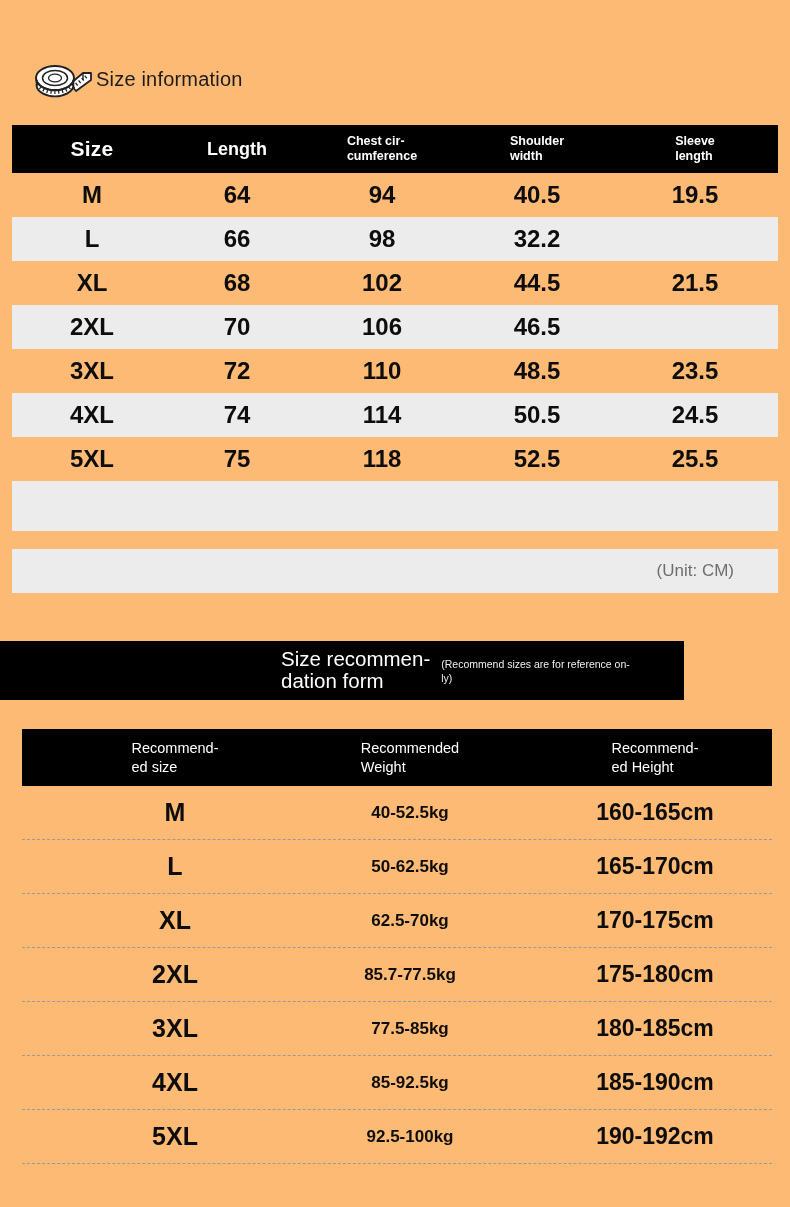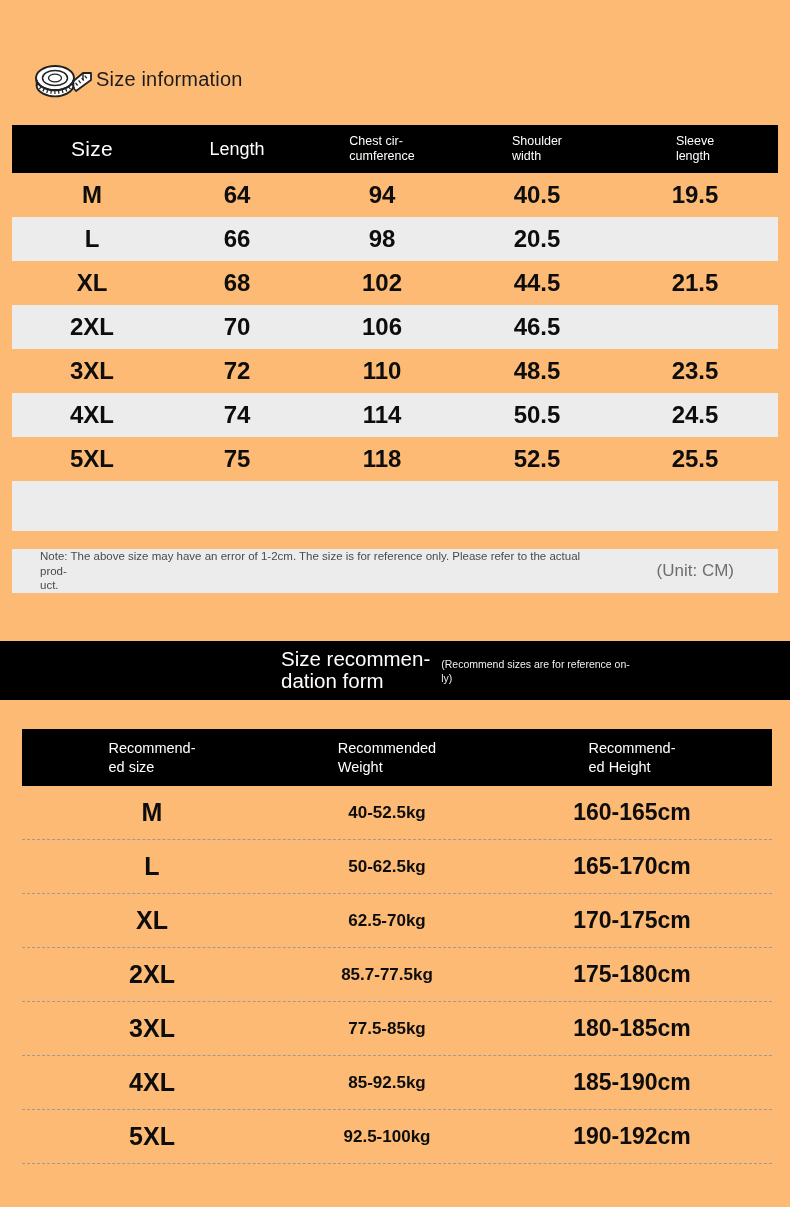--- a/index.html
+++ b/index.html
@@ -8,45 +8,45 @@
   .page { position:relative; width:790px; height:1207px; background:#fdba74; overflow:hidden; }
 
   
   .sec1-header { position:absolute; top:58px; left:33px; display:flex; align-items:center; gap:3px; }
   .tape-icon { display:inline-flex; }
   .sec1-title { font-size:20px; font-weight:400; color:#1c1c1c; letter-spacing:0.2px; }
 
   
   .table1 { position:absolute; top:125px; left:12px; width:766px; }
   .t1-grid { display:grid; grid-template-columns:160px 130px 160px 150px 166px; align-items:center; }
-  .t1-head { height:48px; background:#000; color:#fff; }
+  .t1-head { height:48px; background:#000; color:#fff;font-weight:bold; }
   .t1-head .hc { display:flex; justify-content:center; }
   .h-size { font-size:21px; letter-spacing:0.3px; }
   .h-length { font-size:18px; }
   .h-small span { font-size:12.5px; line-height:1.2; white-space:pre-line; text-align:left; display:block; }
   .t1-row { height:44px; font-size:24px; font-weight:bold; color:#0d0d0d; text-align:center; }
   .t1-row.alt { background:#ececec; }
   .t1-band { height:50px; background:#ececec; }
 
   
   .note-bar { position:absolute; top:549px; left:12px; width:766px; height:44px; background:#ececec;
               display:flex; align-items:center; }
   .note-text { margin-left:28px; width:545px; font-size:11.5px; line-height:1.3; color:#4a4a4a; white-space:pre-line; }
   .unit-label { margin-left:auto; margin-right:44px; font-size:17px; color:#6e6e6e; }
 
   
-  .banner { position:absolute; top:641px; left:0; width:790px; height:59px; background:#000; }
+  .banner { position:absolute; top:641px; left:0; width:684px; height:59px; background:#000; }
   .banner-inner { position:absolute; left:281px; top:50%; transform:translateY(-50%);
                   display:flex; align-items:center; gap:11px; }
   .banner-title { color:#fff; font-size:20.5px; font-weight:400; line-height:1.12; white-space:pre-line; }
   .banner-sub { color:#efefef; font-size:10.5px; line-height:1.3; white-space:pre-line; margin-top:3px; }
 
   
   .table2 { position:absolute; top:729px; left:22px; width:750px; }
-  .t2-grid { display:grid; grid-template-columns:260px 210px 280px; align-items:center; }
+  .t2-grid { display:grid; grid-template-columns:260px 210px 280px; align-items:center;padding-left:23px; }
   .t2-head { height:57px; background:#000; color:#fff; }
   .t2-head .hc { display:flex; justify-content:center; }
   .t2-head span { font-size:14.5px; line-height:1.25; white-space:pre-line; text-align:left; display:block; }
   .t2-row { height:54px; text-align:center; border-bottom:1px dashed #9b9b9b; color:#0d0d0d; }
   .t2-size { font-size:25px; font-weight:bold; }
   .t2-weight { font-size:17px; font-weight:600;text-align:center; }
   .t2-height { font-size:23px; font-weight:bold; }
 </style>
 </head>
 <body>
@@ -91,21 +91,21 @@
       <div>M</div>
       <div>64</div>
       <div>94</div>
       <div>40.5</div>
       <div>19.5</div>
     </div>
     <div class="t1-grid t1-row alt">
       <div>L</div>
       <div>66</div>
       <div>98</div>
-      <div>20.5</div>
+      <div>32.2</div>
     </div>
     <div class="t1-grid t1-row">
       <div>XL</div>
       <div>68</div>
       <div>102</div>
       <div>44.5</div>
       <div>21.5</div>
     </div>
     <div class="t1-grid t1-row alt">
       <div>2XL</div>
@@ -132,22 +132,20 @@
       <div>75</div>
       <div>118</div>
       <div>52.5</div>
       <div>25.5</div>
     </div>
 
     <div class="t1-band"></div>
   </div>
 
   <div class="note-bar">
-    <div class="note-text">Note: The above size may have an error of 1-2cm. The size is for reference only. Please refer to the actual prod-
-uct.</div>
     <div class="unit-label">(Unit: CM)</div>
   </div>
 
   <div class="banner">
     <div class="banner-inner">
       <div class="banner-title">Size recommen-
 dation form</div>
       <div class="banner-sub">(Recommend sizes are for reference on-
 ly)</div>
     </div>

